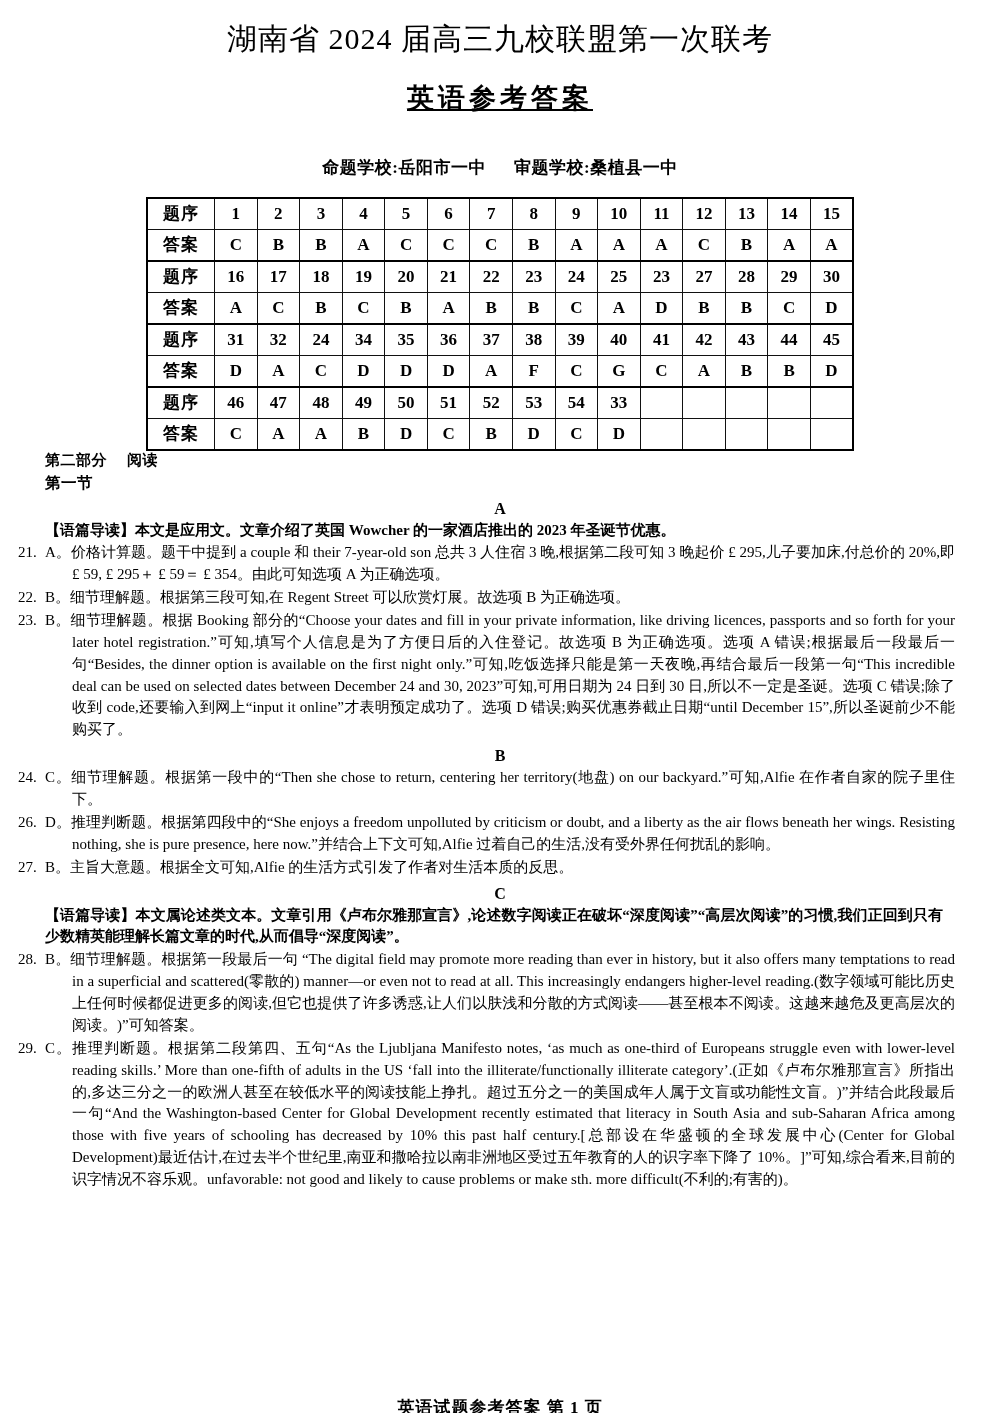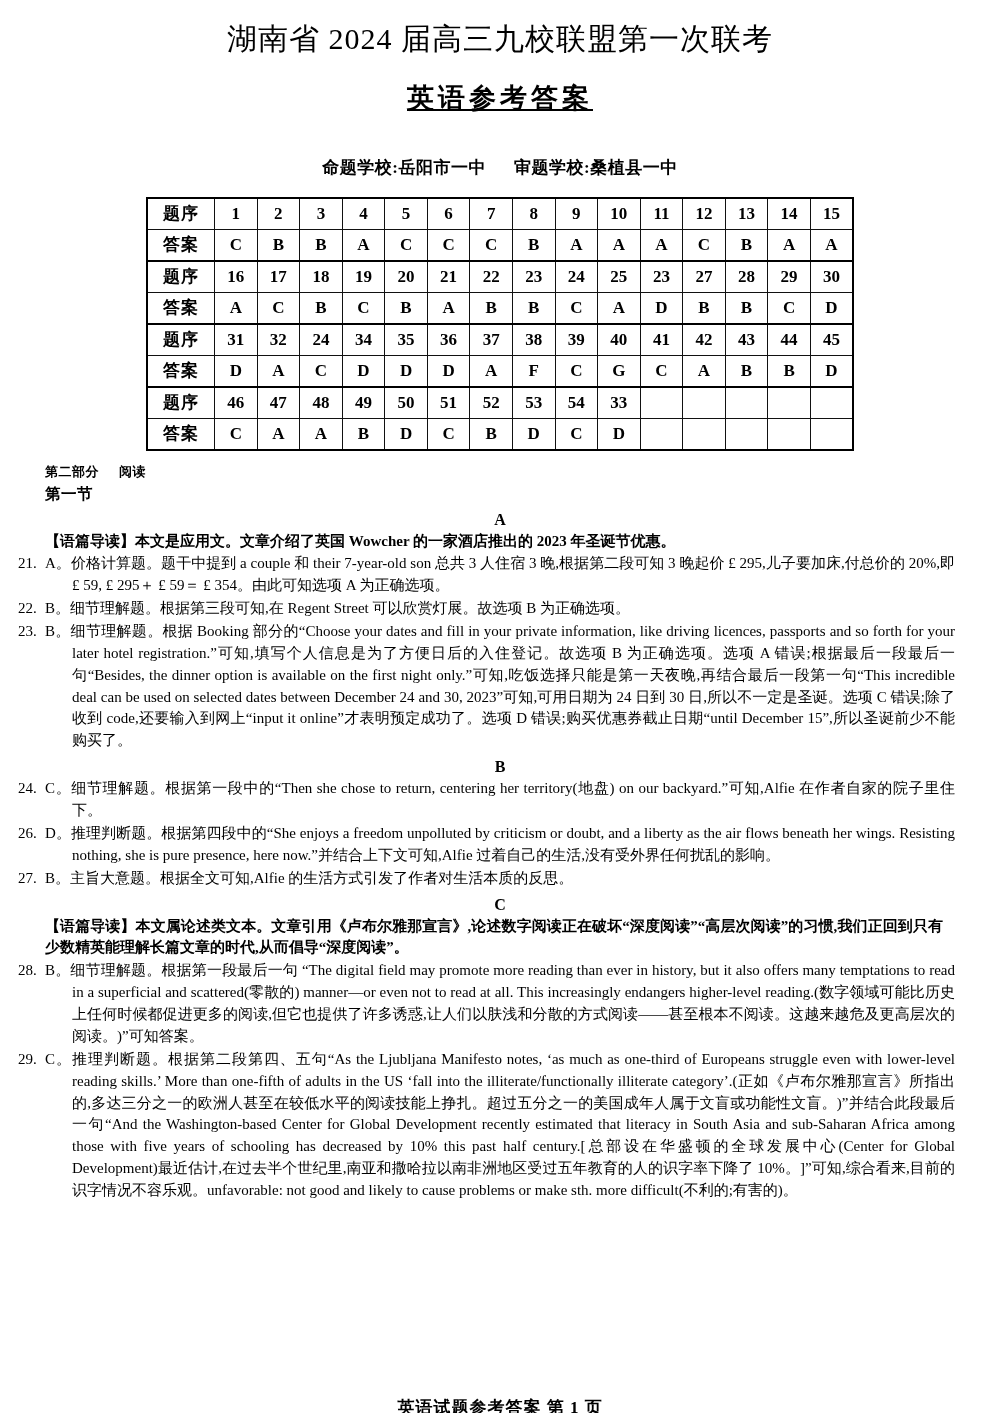--- a/index.html
+++ b/index.html
@@ -75,23 +75,22 @@
     font-size: 17px;
     letter-spacing: 1px;
   }
   table.ans-table {
     border: 2px solid #000;
   }
   table.ans-table tr.band-end td { border-bottom: 2px solid #000; }
 
   
   .sec-head {
-    font-size: 13px;
-    font-weight: bold;
-    margin-top: 12px;
+    font-size: 15px;
+    font-weight: bold;
     letter-spacing: 0.5px;
   }
   .sec-head .sp { display: inline-block; width: 20px; }
   .sec-sub {
     font-size: 15.5px;
     font-weight: bold;
     margin-top: 3px;
     letter-spacing: 0.5px;
   }
   .passage-letter {

